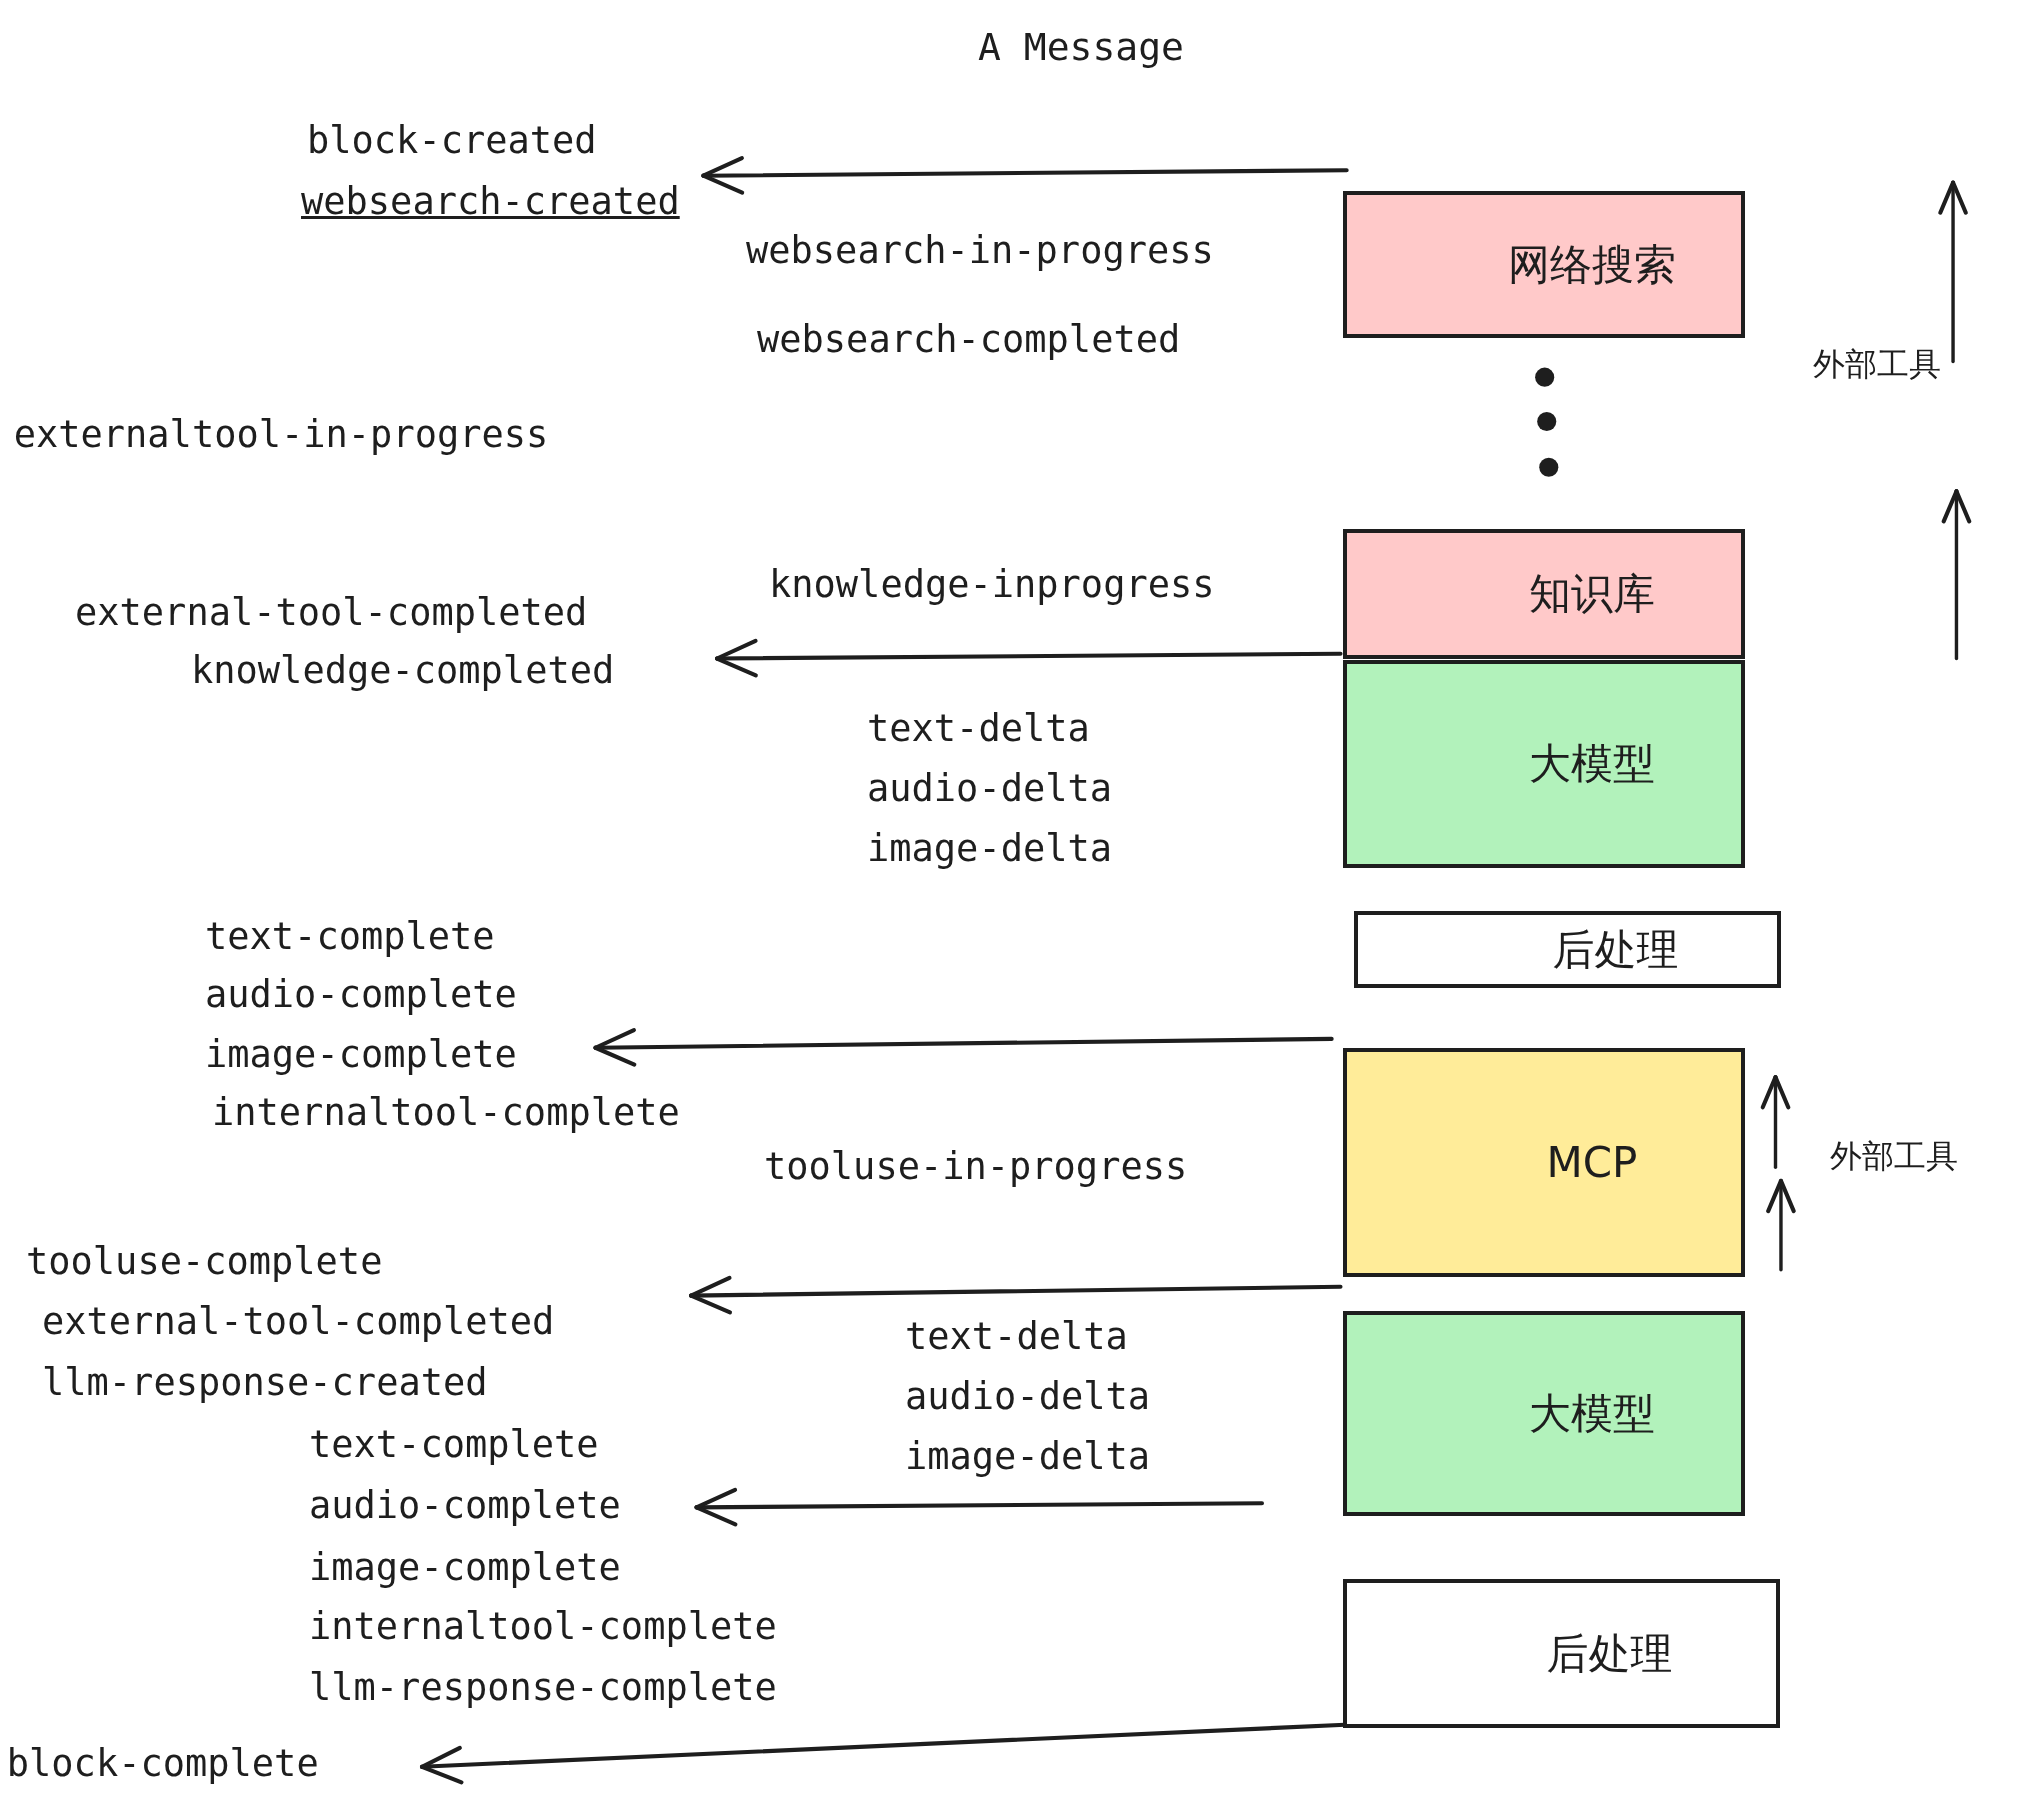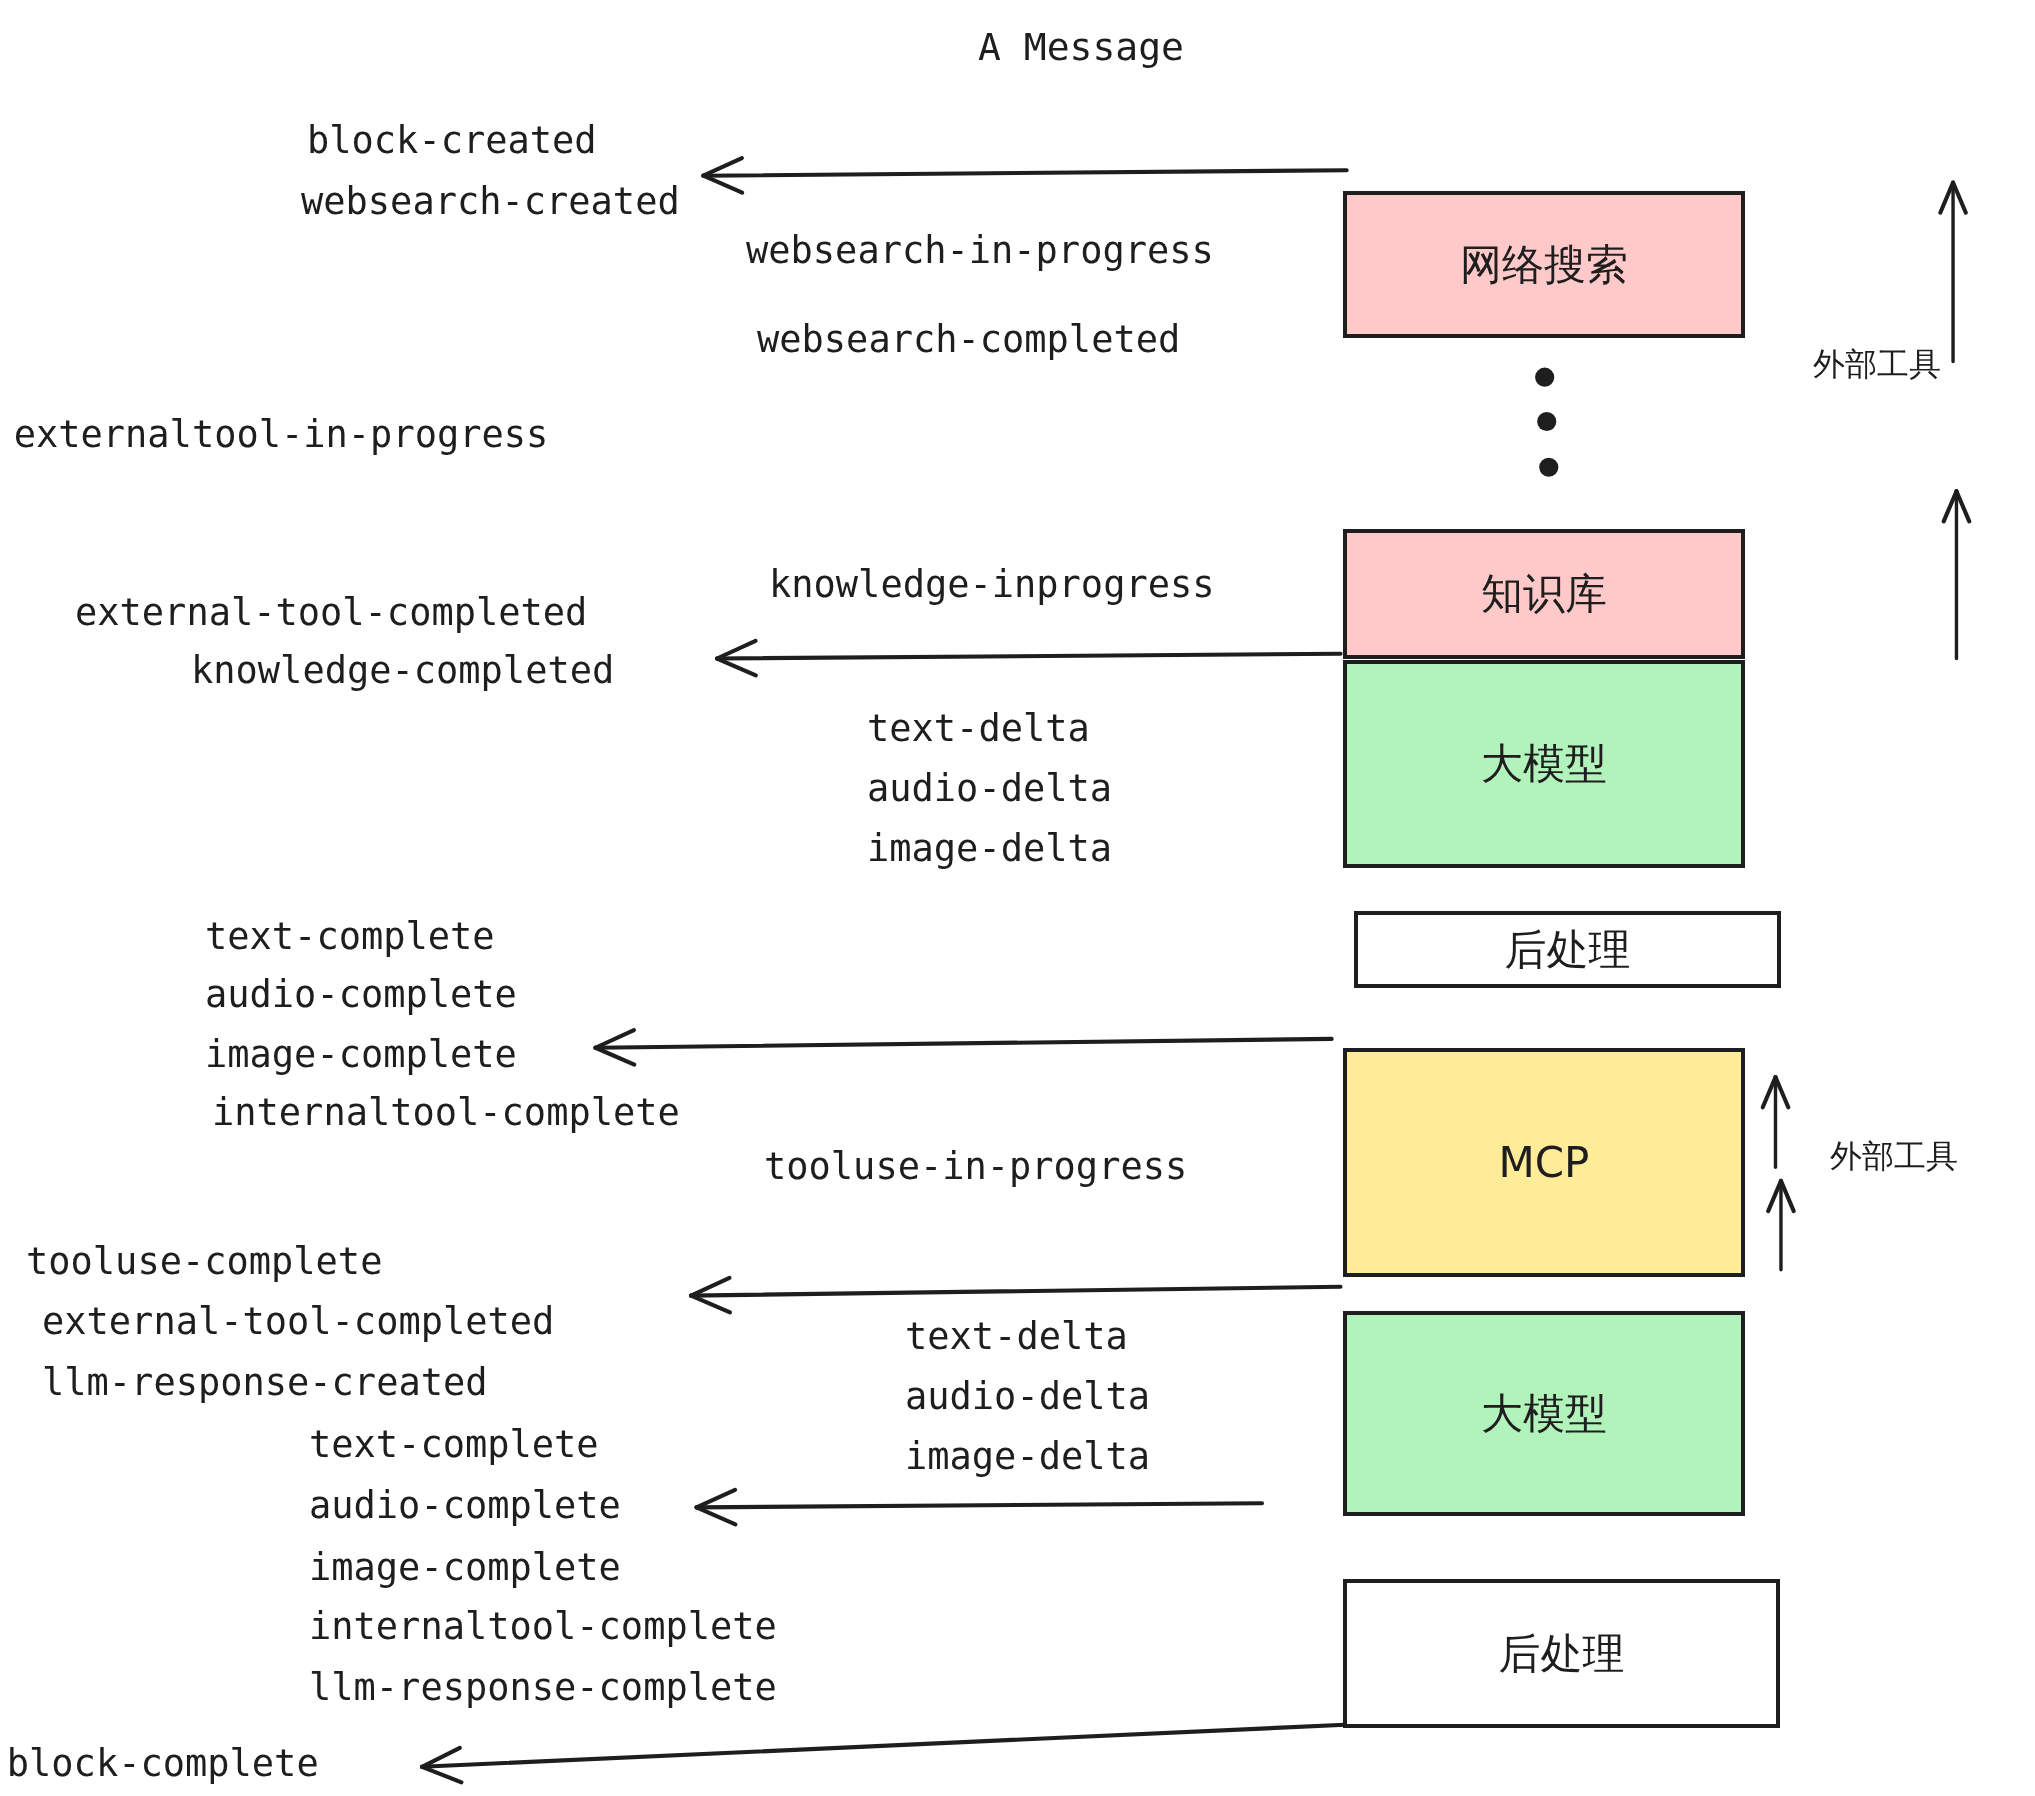--- a/index.html
+++ b/index.html
@@ -8,21 +8,21 @@
   #stage{position:relative;width:2035px;height:1796px;background:#ffffff;margin-top:20px;}
   #svg{position:absolute;left:0;top:0;width:2035px;height:1796px;}
   .evt{position:absolute;white-space:pre;color:#1e1e1e;
        font-family:"DejaVu Sans Mono","Liberation Mono",monospace;
        font-size:37px;line-height:1;letter-spacing:0px;}
   .title{position:absolute;white-space:pre;color:#1e1e1e;
        font-family:"DejaVu Sans Mono","Liberation Mono",monospace;
        font-size:38px;line-height:1;}
   .boxlbl{position:absolute;display:flex;align-items:center;justify-content:center;
        color:#1e1e1e;font-family:"DejaVu Sans","Liberation Sans",sans-serif;
-       font-size:42px;white-space:pre;pointer-events:none;}
+       font-size:42px;white-space:pre;pointer-events:none;padding-left:48px;}
   .side{position:absolute;white-space:pre;color:#1e1e1e;
        font-family:"DejaVu Sans","Liberation Sans",sans-serif;font-size:32px;line-height:1;}
   .nodebox{position:absolute;border:4.8px solid #1e1e1e;box-sizing:border-box;}
 </style>
 </head>
 <body>
 
 <div id="stage">
 
   <svg id="svg" viewBox="0 0 2980 2630" xmlns="http://www.w3.org/2000/svg">
@@ -107,21 +107,21 @@
       </div>
       <div class="nodebox" style="left: 1343px; top: 1291px; width: 402px; height: 205px; background: rgb(178, 242, 187);">
         <div class="boxlbl" style="left: 0px; top: 0px; width: 100%; height: 100%;">大模型</div>
       </div>
       <div class="nodebox" style="left: 1343px; top: 1559px; width: 437px; height: 149px; background: rgb(255, 255, 255);">
         <div class="boxlbl" style="left: 0px; top: 0px; width: 100%; height: 100%;">后处理</div>
       </div>
     </div>
   <div id="layer-events">
       <div class="evt" style="left: 307px; top: 102px;">block-created</div>
-      <div class="evt" style="left: 301px; top: 163px;">websearch-created</div>
+      <div class="evt" style="left: 301px; top: 163px; text-decoration: underline;">websearch-created</div>
       <div class="evt" style="left: 746px; top: 212px;">websearch-in-progress</div>
       <div class="evt" style="left: 757px; top: 301px;">websearch-completed</div>
       <div class="evt" style="left: 13.7px; top: 396px;">externaltool-in-progress</div>
       <div class="evt" style="left: 769px; top: 546px;">knowledge-inprogress</div>
       <div class="evt" style="left: 75px; top: 574px;">external-tool-completed</div>
       <div class="evt" style="left: 191px; top: 632px;">knowledge-completed</div>
       <div class="evt" style="left: 867px; top: 690px;">text-delta</div>
       <div class="evt" style="left: 867px; top: 750px;">audio-delta</div>
       <div class="evt" style="left: 867px; top: 810px;">image-delta</div>
       <div class="evt" style="left: 205px; top: 898px;">text-complete</div>

